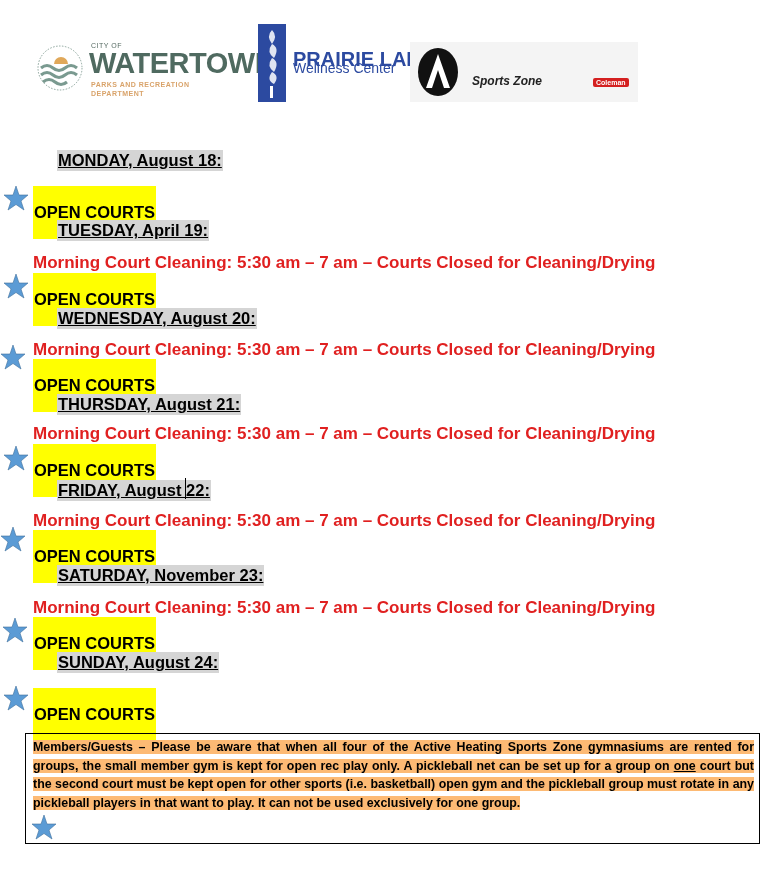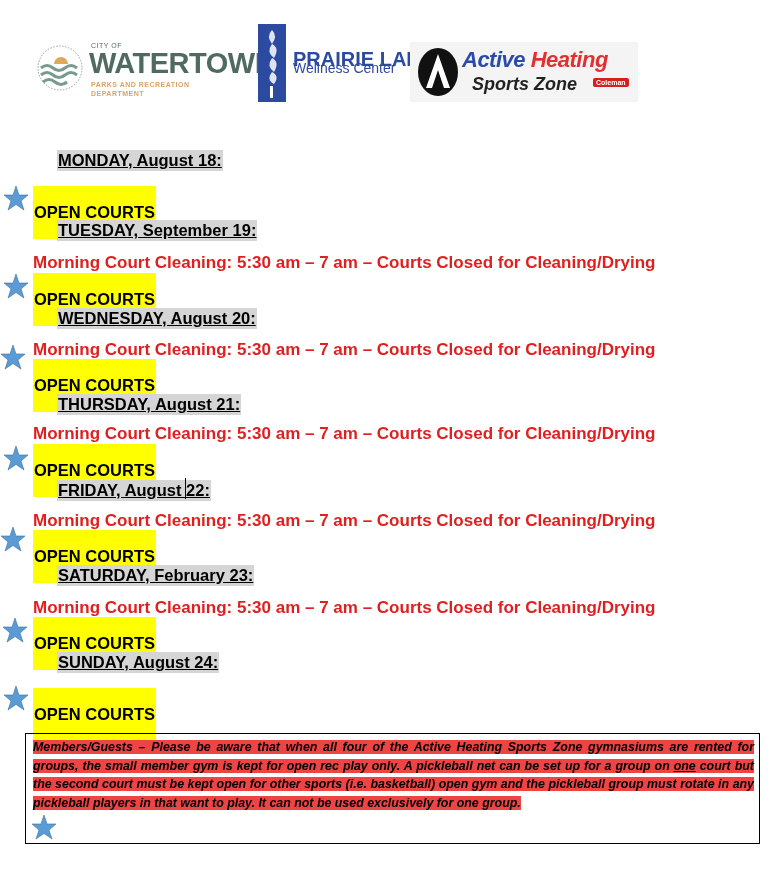--- a/index.html
+++ b/index.html
@@ -7,21 +7,21 @@
   .logo-wt { position: absolute; left: 36px; top: 38px; width: 212px; height: 64px; }
   .logo-pl { position: absolute; left: 258px; top: 24px; width: 148px; height: 78px; }
   .logo-ah { position: absolute; left: 410px; top: 42px; width: 228px; height: 60px; background: #f4f4f4; }
   .schedule { position: absolute; left: 0; top: 0; width: 778px; }
   .day-head { position: absolute; left: 33px; font-weight: bold; font-size: 16.5px; text-decoration: underline; background: #d5d5d5; padding: 0 1px; line-height: 21px; white-space: nowrap; margin-left: 24px; }
   .open { position: absolute; left: 33px; font-weight: bold; font-size: 16.5px; background: #ffff00; line-height: 21px; padding: 16px 1px; white-space: nowrap; }
   .clean { position: absolute; left: 33px; font-weight: bold; font-size: 17px; color: #e02020; line-height: 14px; white-space: nowrap; }
   .star { position: absolute; width: 26px; height: 26px; }
   .notice { position: absolute; left: 25px; top: 733px; width: 735px; height: 111px; border: 1px solid #000; box-sizing: border-box; }
   .notice-text { position: absolute; left: 7px; top: 4px; width: 721px; font-weight: bold; font-size: 12.4px; line-height: 18.6px; text-align: justify; }
-  .notice-text span.hl { background: #ef4444; font-style: italic; }
+  .notice-text span.hl { background: #fdba74; }
   .notice-vb { position: absolute; left: 34px; top: 89px; font-weight: bold; font-size: 12.4px; white-space: nowrap; }
   .notice-star { position: absolute; left: 5px; top: 80px; width: 26px; height: 26px; }
   u.one { text-decoration: underline; }
 </style>
 </head>
 <body>
 
 <div class="logo-wt">
   <svg width="212" height="64" viewBox="0 0 212 64">
     <circle cx="24" cy="30" r="22" fill="none" stroke="#8aa39a" stroke-width="1" stroke-dasharray="1.5 1.5"></circle>
@@ -44,37 +44,33 @@
   </svg>
   <div style="position:absolute;left:35px;top:24px;font-size:20px;font-weight:bold;color:#2c4aa0;white-space:nowrap;">PRAIRIE LAKES</div>
   <div style="position:absolute;left:35px;top:36px;font-size:14px;color:#2c4aa0;white-space:nowrap;">Wellness Center</div>
 </div>
 
 <div class="logo-ah">
   <svg width="44" height="52" viewBox="0 0 44 52" style="position:absolute;left:6px;top:4px;">
     <ellipse cx="22" cy="26" rx="20" ry="24" fill="#111"></ellipse>
     <path d="M22 8 L10 42 L16 42 L22 24 L28 42 L34 42 Z" fill="#fff"></path>
   </svg>
-  <div style="position:absolute;left:52px;top:5px;font-size:22px;font-weight:bold;font-style:italic;white-space:nowrap;letter-spacing:-0.5px;">
-    <span style="color:#2a4ba8;">Active</span>
-    <span style="color:#e03030;">Heating</span>
-  </div>
-  <div style="position:absolute;left:62px;top:32px;font-size:18px;font-weight:bold;font-style:italic;color:#222;white-space:nowrap;">Sports Zone</div>
+  <div style="position:absolute;left:62px;top:32px;font-size:12px;font-weight:bold;font-style:italic;color:#222;white-space:nowrap;">Sports Zone</div>
   <div style="position:absolute;left:183px;top:36px;font-size:7px;font-weight:bold;color:#fff;background:#d42020;padding:1px 3px;border-radius:2px;">Coleman</div>
 </div>
 
 <div class="schedule">
 
   <div class="day-head" style="top:150px;">MONDAY, August 18:</div>
   <svg class="star" style="left:3px;top:185px;" viewBox="0 0 26 26">
       <polygon points="13,1 16,10 25,10 18,16 21,25 13,19.5 5,25 8,16 1,10 10,10" fill="#5b9bd5" stroke="#41719c" stroke-width="0.6"></polygon>
     </svg>
   <div class="open" style="top:186px;">OPEN COURTS</div>
 
-  <div class="day-head" style="top:220px;">TUESDAY, September 19:</div>
+  <div class="day-head" style="top:220px;">TUESDAY, April 19:</div>
   <div class="clean" style="top:256px;">Morning Court Cleaning: 5:30 am – 7 am – Courts Closed for Cleaning/Drying</div>
   <svg class="star" style="left:3px;top:273px;" viewBox="0 0 26 26">
       <polygon points="13,1 16,10 25,10 18,16 21,25 13,19.5 5,25 8,16 1,10 10,10" fill="#5b9bd5" stroke="#41719c" stroke-width="0.6"></polygon>
     </svg>
   <div class="open" style="top:273px;">OPEN COURTS</div>
 
   <div class="day-head" style="top:308px;">WEDNESDAY, August 20:</div>
   <div class="clean" style="top:343px;">Morning Court Cleaning: 5:30 am – 7 am – Courts Closed for Cleaning/Drying</div>
   <svg class="star" style="left:0px;top:344px;" viewBox="0 0 26 26">
       <polygon points="13,1 16,10 25,10 18,16 21,25 13,19.5 5,25 8,16 1,10 10,10" fill="#5b9bd5" stroke="#41719c" stroke-width="0.6"></polygon>
@@ -89,21 +85,21 @@
   <div class="open" style="top:444px;">OPEN COURTS</div>
 
   <div class="day-head" style="top:480px;"><span>FRIDAY, August 22:</span></div>
   <div style="position:absolute;left:185px;top:478px;width:1px;height:21px;background:#000;"></div>
   <div class="clean" style="top:514px;">Morning Court Cleaning: 5:30 am – 7 am – Courts Closed for Cleaning/Drying</div>
   <svg class="star" style="left:0px;top:526px;" viewBox="0 0 26 26">
       <polygon points="13,1 16,10 25,10 18,16 21,25 13,19.5 5,25 8,16 1,10 10,10" fill="#5b9bd5" stroke="#41719c" stroke-width="0.6"></polygon>
     </svg>
   <div class="open" style="top:530px;">OPEN COURTS</div>
 
-  <div class="day-head" style="top:565px;">SATURDAY, February 23:</div>
+  <div class="day-head" style="top:565px;">SATURDAY, November 23:</div>
   <div class="clean" style="top:601px;">Morning Court Cleaning: 5:30 am – 7 am – Courts Closed for Cleaning/Drying</div>
   <svg class="star" style="left:2px;top:617px;" viewBox="0 0 26 26">
       <polygon points="13,1 16,10 25,10 18,16 21,25 13,19.5 5,25 8,16 1,10 10,10" fill="#5b9bd5" stroke="#41719c" stroke-width="0.6"></polygon>
     </svg>
   <div class="open" style="top:617px;">OPEN COURTS</div>
 
   <div class="day-head" style="top:652px;">SUNDAY, August 24:</div>
   <svg class="star" style="left:3px;top:685px;" viewBox="0 0 26 26">
       <polygon points="13,1 16,10 25,10 18,16 21,25 13,19.5 5,25 8,16 1,10 10,10" fill="#5b9bd5" stroke="#41719c" stroke-width="0.6"></polygon>
     </svg>

